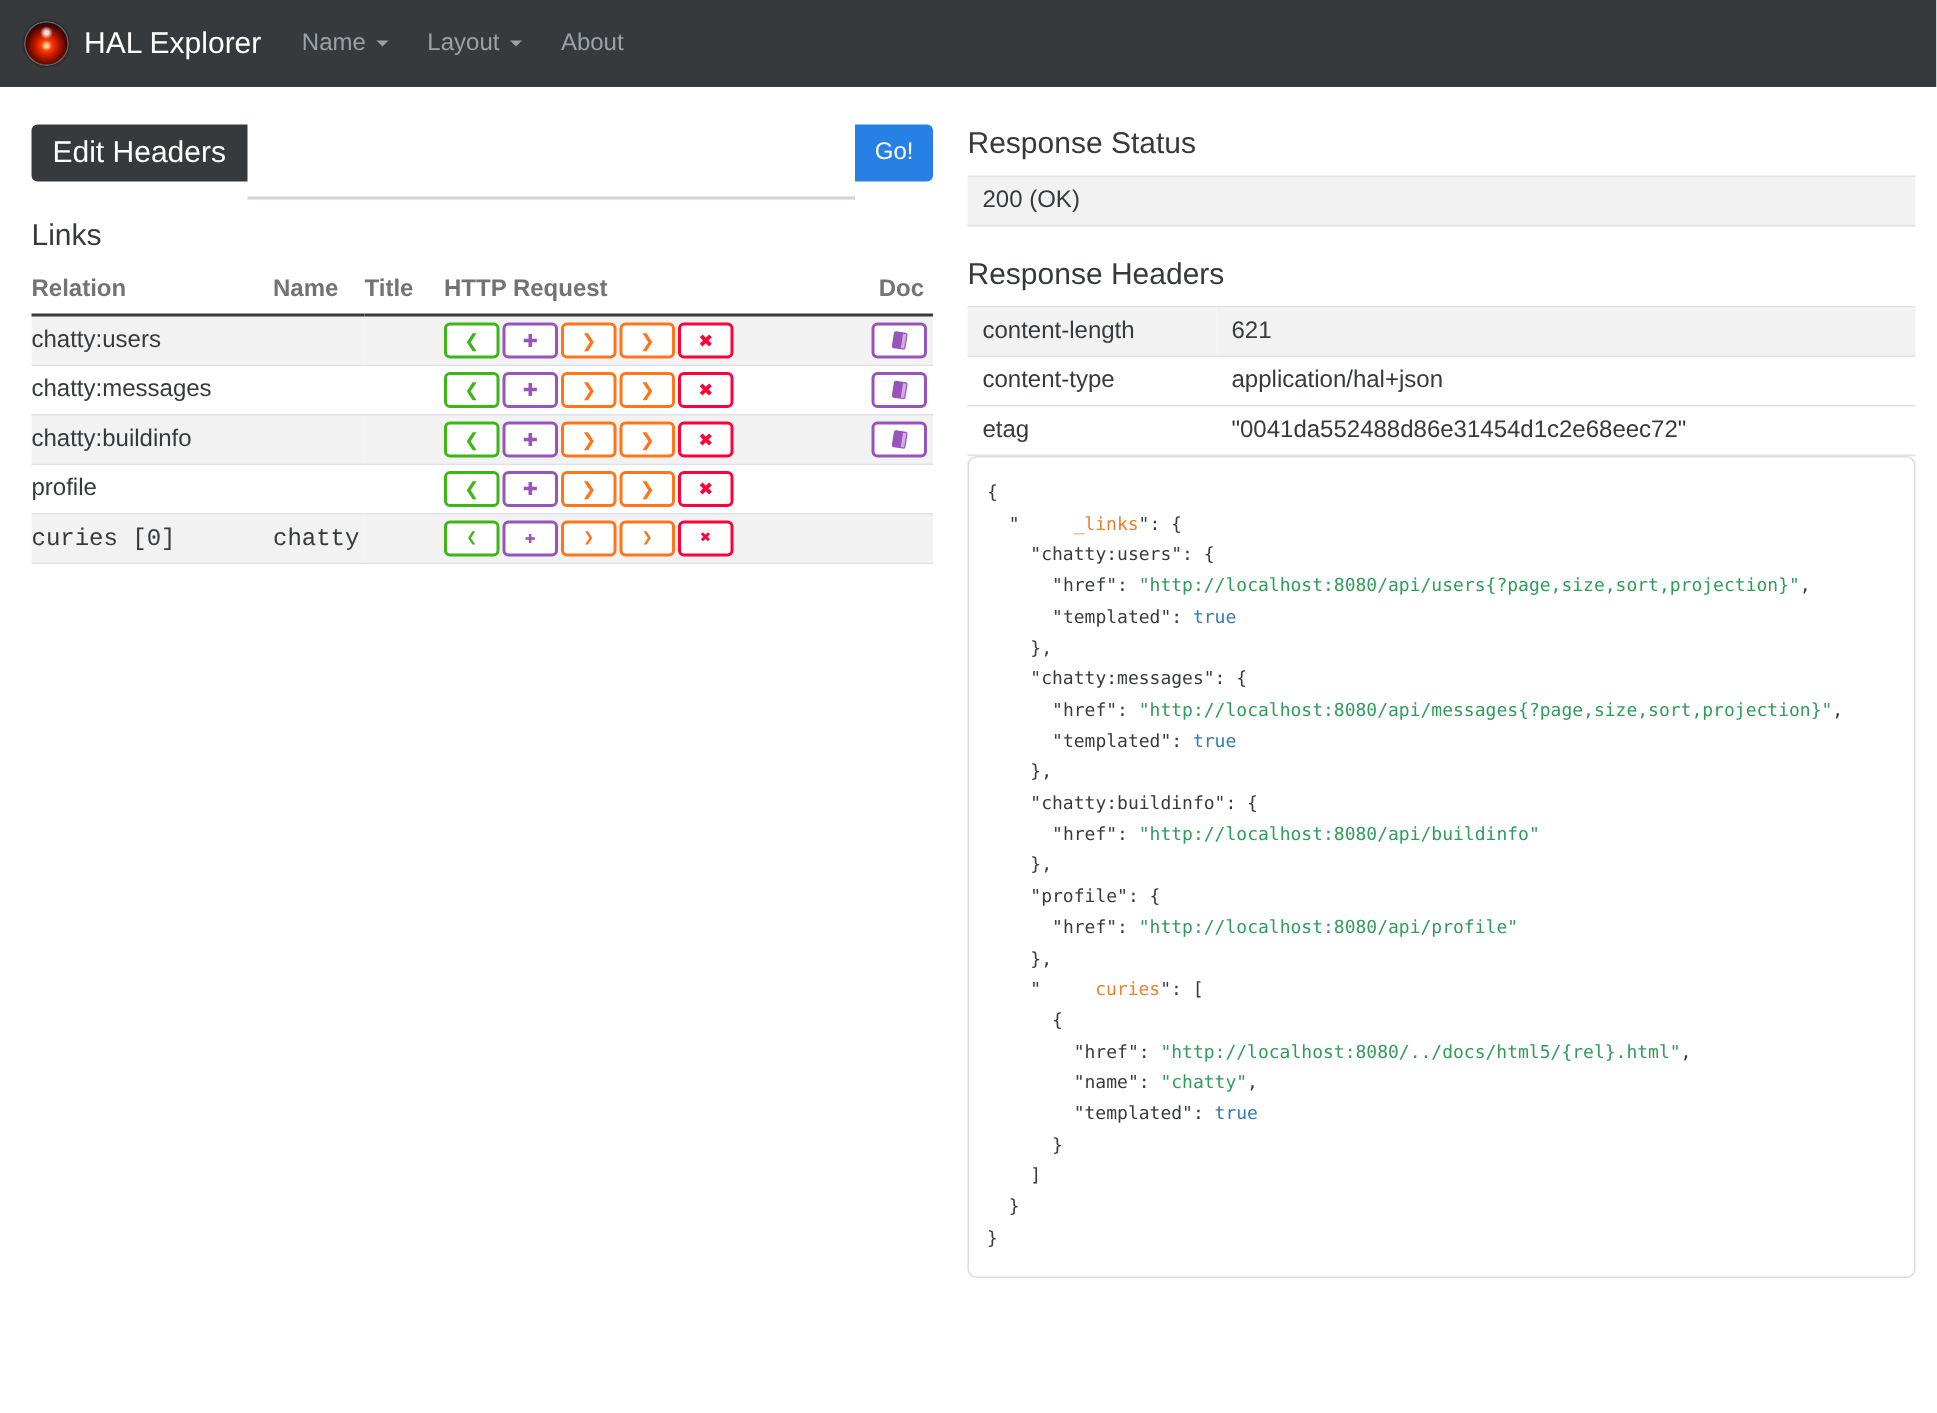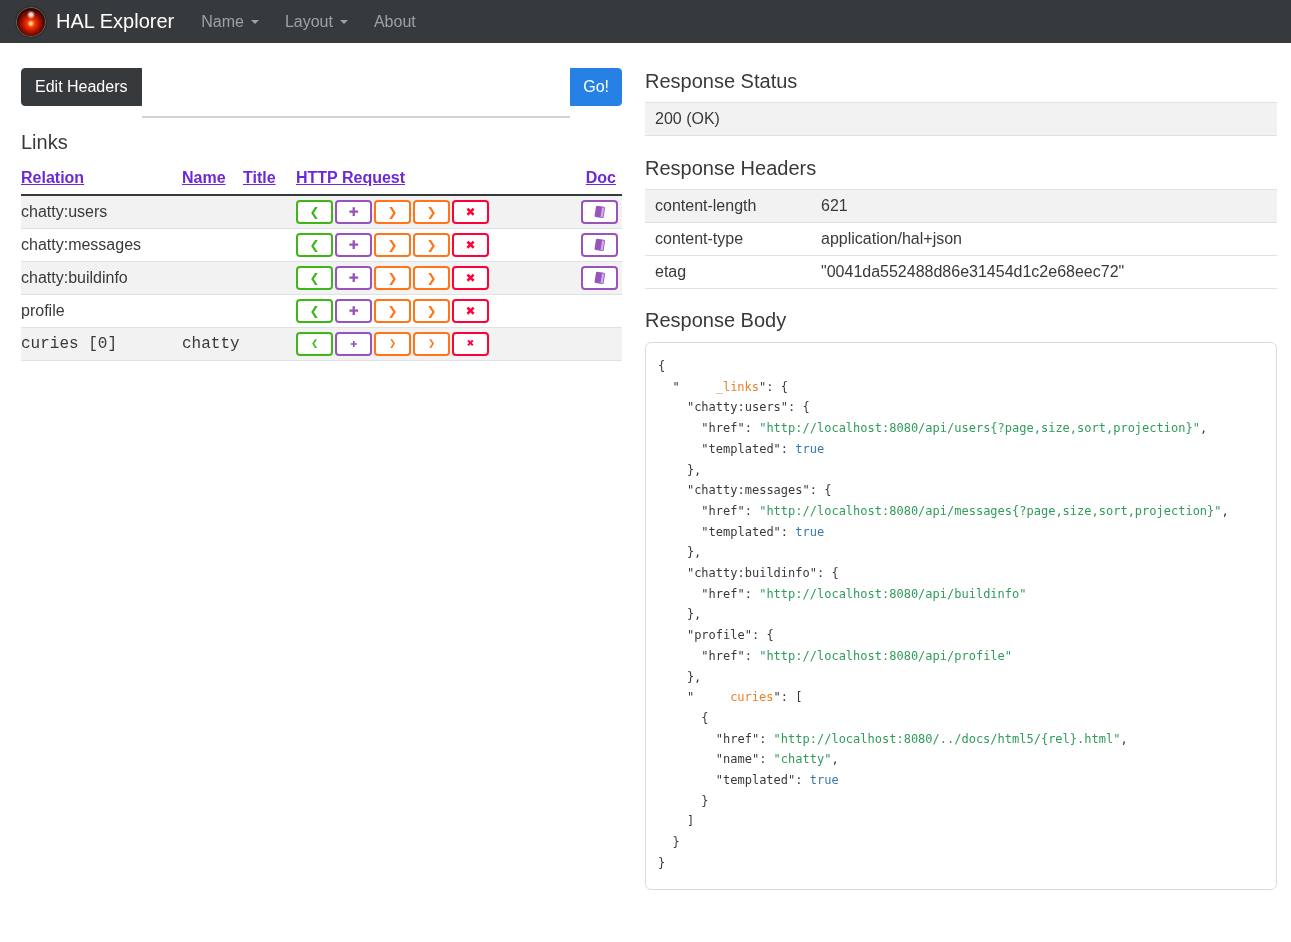--- a/index.html
+++ b/index.html
@@ -6,21 +6,21 @@
   html, body { width: 1291px; height: 942px; overflow: hidden; }
   body {
     font-family: "Liberation Sans", "DejaVu Sans", sans-serif;
     font-size: 16px;
     color: #373a3c;
     background: #ffffff;
   }
 
   
   .navbar {
-    height: 43px;
+    height: 58px;
     background: var(--navbar-bg, #373a3c);
     display: flex;
     align-items: center;
     padding: 0 16px;
   }
   .brand { display: flex; align-items: center; gap: 10px; cursor: pointer; }
   .hal-eye {
     width: 30px; height: 30px; border-radius: 50%;
     background:
       radial-gradient(circle at 50% 26%, rgba(255,255,255,.85) 0 5%, rgba(255,255,255,0) 16%),
@@ -43,21 +43,21 @@
   .main { display: flex; align-items: flex-start; padding: 25px 14px 0 21px; gap: 23px; }
   .left-col { width: 601px; flex: none; }
   .right-col { flex: 1; min-width: 0; }
 
   h2.sec-title { font-size: 20px; font-weight: 400; color: #373a3c; line-height: 1.15; }
 
   
   .request-bar { display: flex; height: 38px; }
   .edit-headers-btn {
     background: var(--navbar-bg, #373a3c); color: #fff; border: 1px solid var(--navbar-bg, #373a3c);
-    font-size: 16px; padding: 0 13px; border-radius: 4px 0 0 4px; cursor: pointer;
+    font-size: 20px; padding: 0 13px; border-radius: 4px 0 0 4px; cursor: pointer;
     font-family: inherit;
   }
   .url-input {
     flex: 1; border: 1px solid #ced4da; border-left: none; padding: 0 12px;
     font-size: 20px; color: #495057; font-family: Liberation Sans, sans-serif; outline: none; border-radius: 0; margin-top: 48px;
   }
   .go-btn {
     background: var(--primary, #2780e3); color: #fff; border: 1px solid var(--primary, #2780e3);
     font-size: 16px; padding: 0 12px; border-radius: 0 4px 4px 0; cursor: pointer;
     font-family: inherit;
@@ -66,22 +66,22 @@
   
   .links-title { margin: 25px 0 12px; }
   table { border-collapse: collapse; width: 100%; }
   .links-table { table-layout: fixed; }
   .links-table col.c-relation { width: 161px; }
   .links-table col.c-name { width: 61px; }
   .links-table col.c-title { width: 53px; }
   .links-table col.c-http { width: auto; }
   .links-table col.c-doc { width: 46px; }
   .links-table thead th {
-    text-align: left; font-weight: 700; font-size: 16px; color: #6d28d9;
-    padding: 3px 0 7px; border-bottom: 2px solid #373a3c; text-decoration: underline;
+    text-align: left; font-weight: 700; font-size: 16px; color: #737373;
+    padding: 3px 0 7px; border-bottom: 2px solid #373a3c;
   }
   .links-table thead th.doc-h { text-align: right; padding-right: 6px; }
   .links-table tbody td {
     height: 33px; vertical-align: middle; font-size: 16px;
     border-top: 1px solid var(--table-border, #dee2e6); padding: 0;
   }
   .links-table tbody tr:last-child td { border-bottom: 1px solid var(--table-border, #dee2e6); font-family: Liberation Mono, monospace; }
   tr.striped { background: var(--stripe, #f2f2f2); }
   .btn-group { display: flex; gap: 2px; }
   .http-btn {
@@ -304,17 +304,16 @@
             <th class="hkey">content-type</th>
             <td>application/hal+json</td>
           </tr>
           <tr>
             <th class="hkey">etag</th>
             <td>"0041da552488d86e31454d1c2e68eec72"</td>
           </tr>
         </tbody>
     </table>
 
-    <h2 class="sec-title body-title">Response Body</h2>
     <pre class="body-code" id="body-code"><div class="cl"><span class="seg-p">{</span></div><div class="cl"><span class="seg-p">  "</span><span class="seg-hk">_links</span><span class="seg-p">": {</span></div><div class="cl"><span class="seg-p">    </span><span class="seg-k">"chatty:users"</span><span class="seg-p">: {</span></div><div class="cl"><span class="seg-p">      </span><span class="seg-k">"href"</span><span class="seg-p">: </span><span class="seg-s">"http://localhost:8080/api/users{?page,size,sort,projection}"</span><span class="seg-p">,</span></div><div class="cl"><span class="seg-p">      </span><span class="seg-k">"templated"</span><span class="seg-p">: </span><span class="seg-b">true</span></div><div class="cl"><span class="seg-p">    },</span></div><div class="cl"><span class="seg-p">    </span><span class="seg-k">"chatty:messages"</span><span class="seg-p">: {</span></div><div class="cl"><span class="seg-p">      </span><span class="seg-k">"href"</span><span class="seg-p">: </span><span class="seg-s">"http://localhost:8080/api/messages{?page,size,sort,projection}"</span><span class="seg-p">,</span></div><div class="cl"><span class="seg-p">      </span><span class="seg-k">"templated"</span><span class="seg-p">: </span><span class="seg-b">true</span></div><div class="cl"><span class="seg-p">    },</span></div><div class="cl"><span class="seg-p">    </span><span class="seg-k">"chatty:buildinfo"</span><span class="seg-p">: {</span></div><div class="cl"><span class="seg-p">      </span><span class="seg-k">"href"</span><span class="seg-p">: </span><span class="seg-s">"http://localhost:8080/api/buildinfo"</span></div><div class="cl"><span class="seg-p">    },</span></div><div class="cl"><span class="seg-p">    </span><span class="seg-k">"profile"</span><span class="seg-p">: {</span></div><div class="cl"><span class="seg-p">      </span><span class="seg-k">"href"</span><span class="seg-p">: </span><span class="seg-s">"http://localhost:8080/api/profile"</span></div><div class="cl"><span class="seg-p">    },</span></div><div class="cl"><span class="seg-p">    "</span><span class="seg-hk">curies</span><span class="seg-p">": [</span></div><div class="cl"><span class="seg-p">      {</span></div><div class="cl"><span class="seg-p">        </span><span class="seg-k">"href"</span><span class="seg-p">: </span><span class="seg-s">"http://localhost:8080/../docs/html5/{rel}.html"</span><span class="seg-p">,</span></div><div class="cl"><span class="seg-p">        </span><span class="seg-k">"name"</span><span class="seg-p">: </span><span class="seg-s">"chatty"</span><span class="seg-p">,</span></div><div class="cl"><span class="seg-p">        </span><span class="seg-k">"templated"</span><span class="seg-p">: </span><span class="seg-b">true</span></div><div class="cl"><span class="seg-p">      }</span></div><div class="cl"><span class="seg-p">    ]</span></div><div class="cl"><span class="seg-p">  }</span></div><div class="cl"><span class="seg-p">}</span></div></pre>
 
   </section>
 </main>
 
 </body></html>

